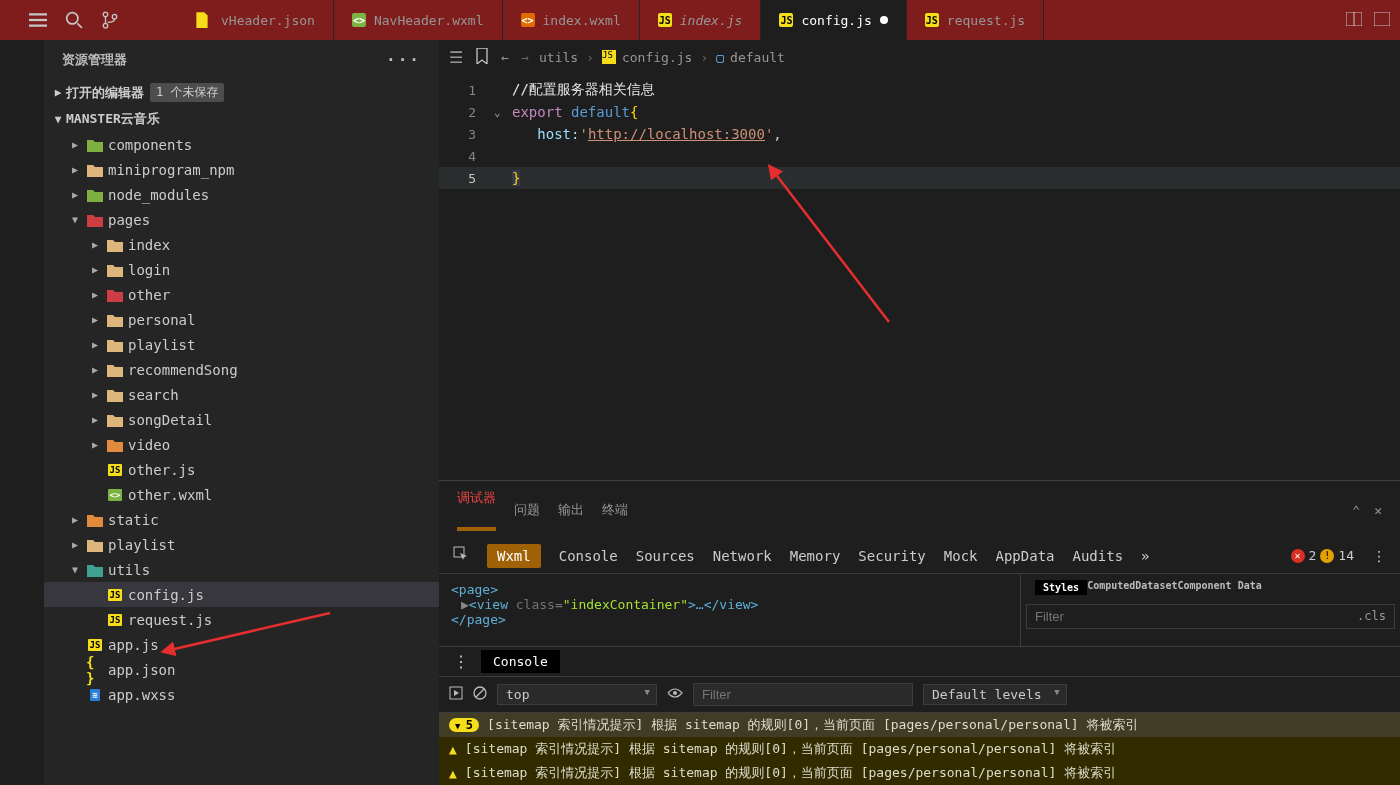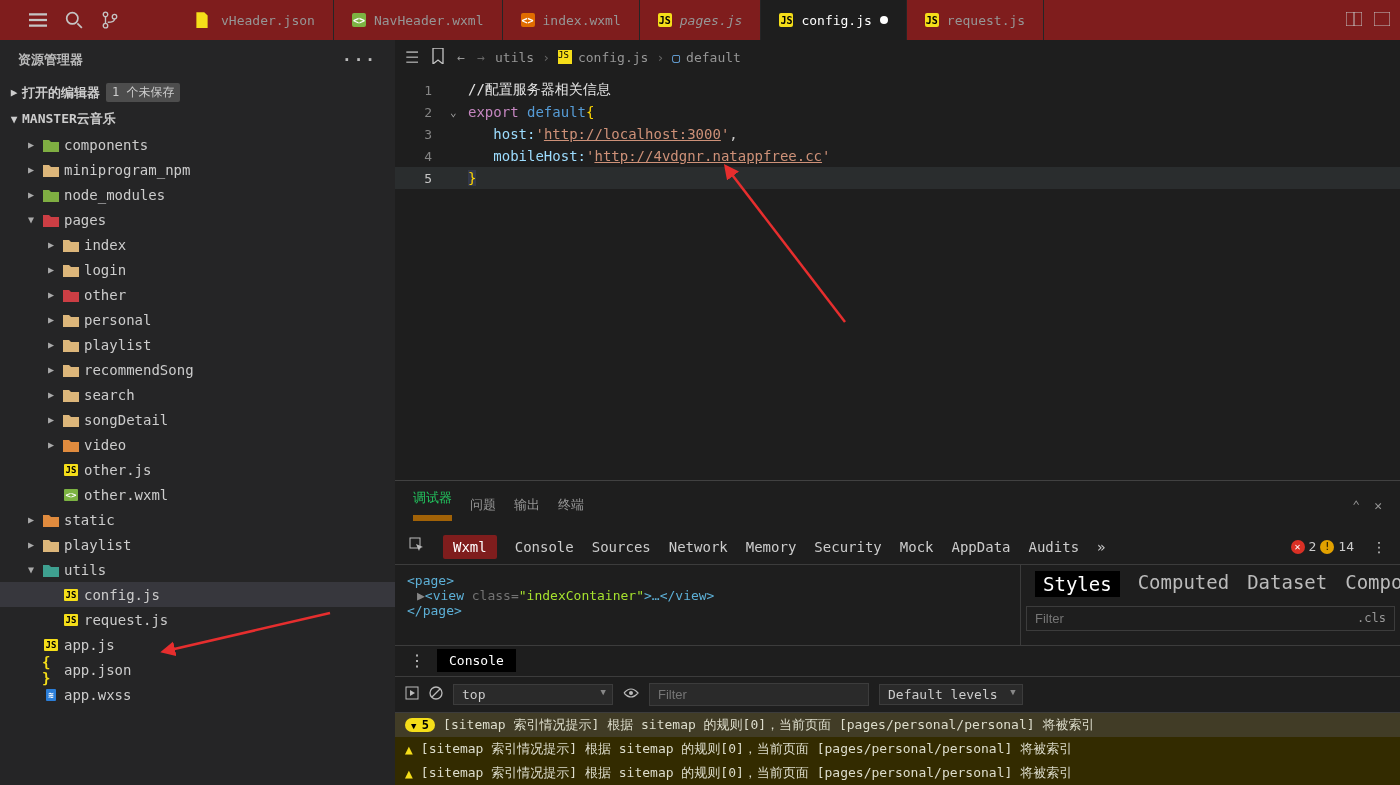--- a/index.html
+++ b/index.html
@@ -12,21 +12,21 @@
 .tabs { display: flex; margin-left: 40px; height: 40px; }
 .tab { display: flex; align-items: center; padding: 0 18px; gap: 8px; border-right: 1px solid #252526; color: #969696; font-size: 13px; }
 .tab.active { background: #1e1e1e; color: #ffffff; }
 .tab .file-icon { width: 14px; height: 14px; display: inline-flex; align-items: center; justify-content: center; font-size: 10px; font-weight: bold; border-radius: 2px; }
 .icon-wxml { background: #7CB342; color: #fff; }
 .icon-wxml2 { background: #E06C00; color: #fff; }
 .icon-js { background: #f5de19; color: #000; }
 .tab-dot { width: 8px; height: 8px; background: #ffffff; border-radius: 50%; }
 .tb-right { margin-left: auto; display: flex; gap: 12px; padding-right: 10px; align-items: center; color: #c5c5c5; }
 .main { display: flex; height: 745px; }
-.sidebar { width: 395px; background: #252526; display: flex; flex-direction: column; overflow: hidden; }
+.sidebar { width: 395px; background: #252526; display: flex; flex-direction: column; overflow: hidden; margin-left: 44px; }
 .sb-header { display: flex; align-items: center; padding: 10px 18px; font-size: 13px; color: #bbbbbb; font-weight: bold; }
 .sb-header .dots { margin-left: auto; font-size: 16px; letter-spacing: 2px; }
 .sb-section { display: flex; align-items: center; padding: 4px 6px; font-size: 13px; font-weight: bold; color: #cccccc; cursor: pointer; }
 .sb-section .chev { width: 16px; text-align: center; font-size: 11px; }
 .badge { background: #4d4d4d; color: #ccc; padding: 1px 6px; margin-left: 6px; font-size: 12px; border-radius: 2px; font-weight: normal; }
 .tree { flex: 1; overflow-y: auto; font-size: 14px; }
 .tree-row { display: flex; align-items: center; height: 25px; padding-left: 10px; cursor: pointer; color: #cccccc; }
 .tree-row.selected { background: #37373d; }
 .tree-row .tr-chev { width: 14px; font-size: 10px; color: #aaa; }
 .tree-row .tr-icon { width: 18px; display: inline-flex; align-items: center; justify-content: center; margin-right: 4px; }
@@ -50,37 +50,37 @@
 .c-keyword { color: #c586c0; }
 .c-keyword2 { color: #569cd6; }
 .c-prop { color: #9cdcfe; }
 .c-string { color: #ce9178; }
 .c-bracket { color: #ffd700; }
 .c-link { text-decoration: underline; }
 .arrow-svg { position: absolute; pointer-events: none; }
 .terminal-panel { height: 305px; background: #1e1e1e; border-top: 1px solid #414141; display: flex; flex-direction: column; }
 .term-tabs { display: flex; align-items: center; gap: 18px; padding: 8px 18px; font-size: 13px; color: #969696; position: relative; }
 .term-tabs .tt { cursor: pointer; }
-.term-tabs .tt.active { color: #22c55e; border-bottom: 6px solid #a16207; padding-bottom: 8px; }
+.term-tabs .tt.active { color: #ef4444; border-bottom: 4px solid #a16207; padding-bottom: 20px; }
 .term-right { margin-left: auto; display: flex; gap: 14px; font-size: 13px; }
 .devtools-top { display: flex; align-items: center; gap: 18px; padding: 8px 14px; color: #ccc; font-size: 14px; border-bottom: 1px solid #3c3c3c; overflow: hidden; }
 .dt-tab { cursor: pointer; }
-.dt-tab.active { background: #7f1d1d; color: #fff; padding: 4px 10px; border-radius: 2px; }
+.dt-tab.active { background: #a16207; color: #fff; padding: 4px 10px; border-radius: 2px; }
 .dt-err { margin-left: auto; display: flex; gap: 4px; align-items: center; font-size: 13px; }
 .dt-circle { width: 14px; height: 14px; border-radius: 50%; display: inline-flex; align-items: center; justify-content: center; font-size: 10px; color: #fff; }
 .dt-red { background: #d93025; }
 .dt-yellow { background: #e2a100; color:#000; }
 .dt-kebab { cursor: pointer; }
 .devtools-mid { display: flex; height: 100px; border-bottom: 1px solid #3c3c3c; }
 .wxml-pane { flex: 1; font-family: Consolas, monospace; font-size: 13px; padding: 8px 12px; }
 .wxml-pane .tag { color: #5db0d7; margin-top: 24px; }
 .wxml-pane .attr { color: #a6e22e; }
 .wxml-pane .attrname { color: #737373; }
 .styles-pane { width: 380px; border-left: 1px solid #3c3c3c; display: flex; flex-direction: column; }
-.sp-tabs { display: flex; gap: 18px; padding: 6px 14px; font-size: 19px; color: #bbb; white-space: nowrap; overflow: hidden; }
+.sp-tabs { display: flex; padding: 6px 14px; font-size: 10px; color: #bbb; white-space: nowrap; overflow: hidden; font-weight: bold; }
 .sp-tabs .spt.active { color: #fff; background: #000; padding: 2px 8px; }
 .sp-filter { border: 1px solid #3c3c3c; margin: 3px 5px 0 5px; display: flex; }
 .sp-filter input { flex: 1; background: transparent; border: none; color: #ccc; padding: 4px 8px; outline: none; font-size: 13px; }
 .sp-filter .cls { color: #999; padding: 4px 8px; font-size: 12px; }
 .console-bar { display: flex; align-items: center; padding: 6px 14px; gap: 12px; border-bottom: 1px solid #3c3c3c; overflow: hidden; }
 .console-btn { background: #000; color: #fff; padding: 4px 12px; font-size: 13px; }
 .console-bar2 { display: flex; align-items: center; padding: 6px 10px; gap: 10px; font-size: 13px; border-bottom: 1px solid #3c3c3c; }
 .cb-select { background: #2a2a2a; color: #ccc; padding: 2px 24px 2px 8px; font-size: 13px; border: 1px solid #3c3c3c; position: relative; min-width: 160px; }
 .cb-select::after { content: "▼"; position: absolute; right: 6px; font-size: 9px; color: #888; }
 .cb-input { flex: 1; max-width: 220px; }
@@ -140,21 +140,21 @@
     <div class="tab">
         <span class="file-icon icon-wxml">&lt;&gt;</span>
         <span>NavHeader.wxml</span>
       </div>
     <div class="tab">
         <span class="file-icon icon-wxml2">&lt;&gt;</span>
         <span>index.wxml</span>
       </div>
     <div class="tab">
         <span class="file-icon icon-js">JS</span>
-        <span style="font-style:italic">pages.js</span>
+        <span style="font-style:italic">index.js</span>
       </div>
     <div class="tab active">
         <span class="file-icon icon-js">JS</span>
         <span>config.js</span>
         <span class="tab-dot"></span>
       </div>
     <div class="tab">
         <span class="file-icon icon-js">JS</span>
         <span>request.js</span>
       </div>
@@ -416,21 +416,20 @@
           <span class="code"><span class="c-keyword">export</span> <span class="c-keyword2">default</span><span class="c-bracket">{</span></span>
         </div>
       <div class="code-line">
           <span class="gutter">3</span>
           <span class="fold-col"></span>
           <span class="code">   <span class="c-prop">host:</span><span class="c-string">'</span><span class="c-string c-link">http://localhost:3000</span><span class="c-string">'</span>,</span>
         </div>
       <div class="code-line">
           <span class="gutter">4</span>
           <span class="fold-col"></span>
-          <span class="code">   <span class="c-prop">mobileHost:</span><span class="c-string">'</span><span class="c-string c-link">http://4vdgnr.natappfree.cc</span><span class="c-string">'</span></span>
         </div>
       <div class="code-line" style="background:#2a2d2e">
           <span class="gutter" style="color:#c6c6c6">5</span>
           <span class="fold-col"></span>
           <span class="code"><span class="c-bracket" style="background:#33384a">}</span></span>
         </div>
 
       <svg class="arrow-svg" style="left:320px;top:82px;width:180px;height:180px">
         <defs>
             <marker id="ah2" markerWidth="8" markerHeight="8" refX="2" refY="3" orient="auto">

